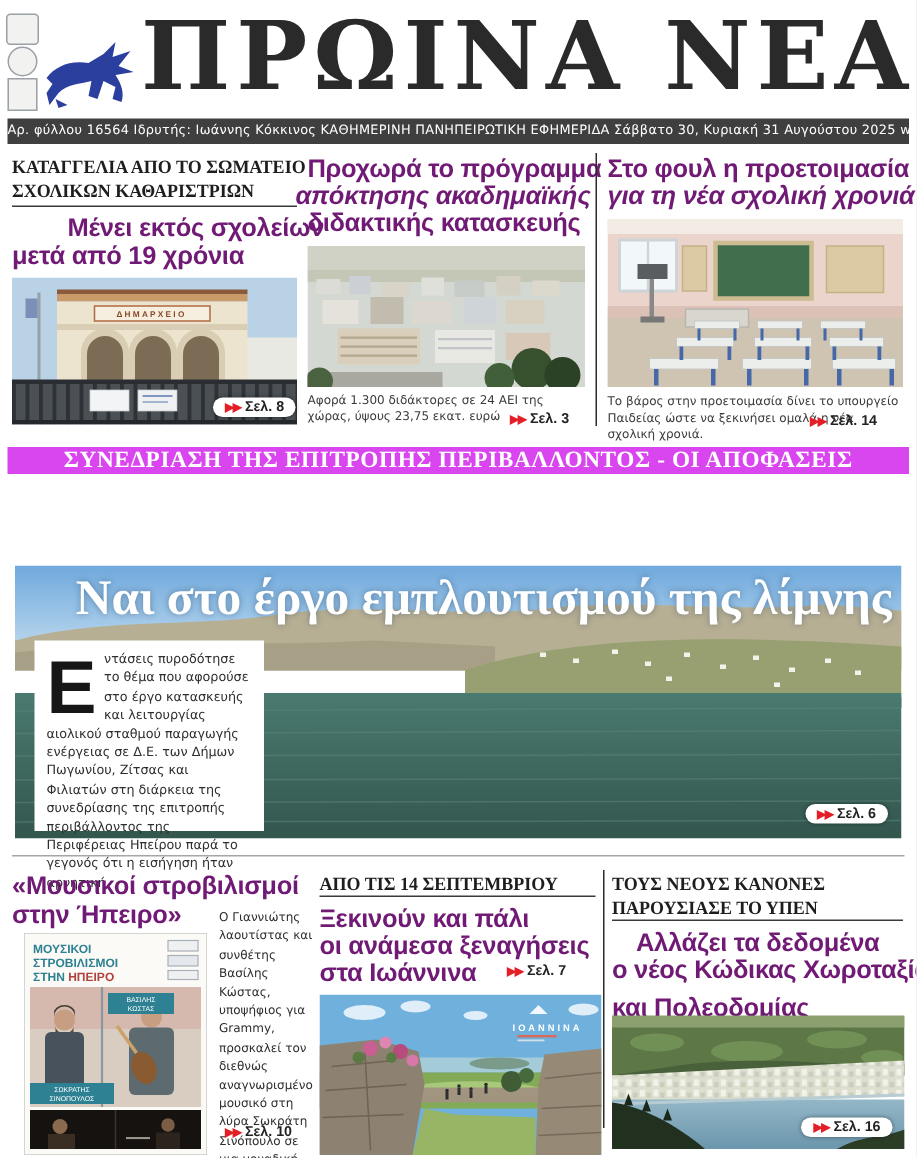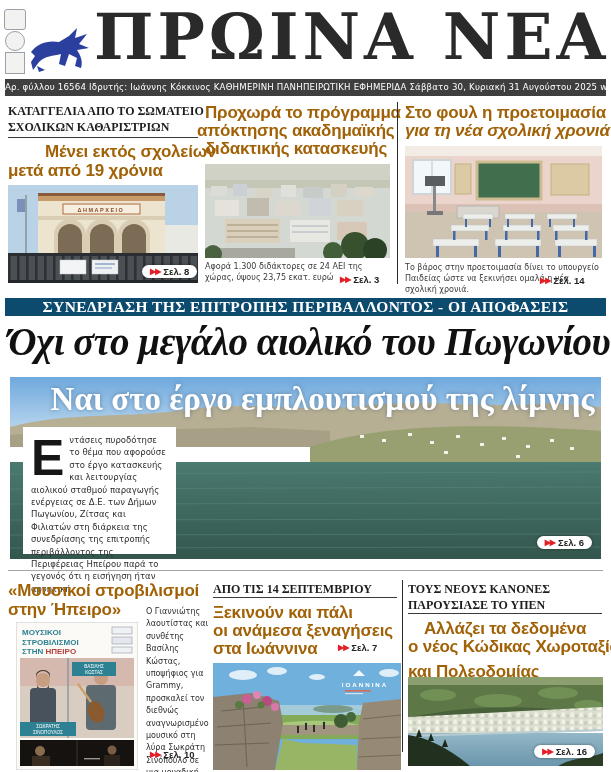--- a/index.html
+++ b/index.html
@@ -14,29 +14,29 @@
   .stamp{border:1px solid #9aa0a6;background:#f2f2f0;}
   .infobar{left:5px;top:79px;width:601px;height:17px;background:#3f3f3f;color:#fff;
     font-size:8.6px;line-height:17px;text-align:center;white-space:nowrap;letter-spacing:.2px;}
 
   
   .kick{font-family:"Liberation Serif","DejaVu Serif",serif;font-weight:bold;
     font-size:12.5px;line-height:16px;color:#1e1e1e;white-space:nowrap;
     transform:scaleX(.96);transform-origin:0 0;}
   .rule{background:#3a3a3a;height:1px;}
   .hl{font-family:"Liberation Sans","DejaVu Sans",sans-serif;font-weight:bold;
-    font-size:17px;line-height:19px;color:#a16207;white-space:nowrap;letter-spacing:-.2px;cursor:pointer;}
+    font-size:17px;line-height:19px;color:#701a75;white-space:nowrap;letter-spacing:-.2px;cursor:pointer;}
   .cap{font-size:8px;line-height:11px;color:#3c3c3c;}
   .pg{display:flex;align-items:center;gap:3px;font-family:"Liberation Sans",sans-serif;
     font-weight:bold;font-size:9.5px;color:#222;white-space:nowrap;cursor:pointer;}
   .pg .arr{color:#e21f26;font-size:8px;letter-spacing:-1px;line-height:10px;}
   .pg.pill{background:#fff;border-radius:8px;padding:1px 8px;box-shadow:0 0 3px rgba(0,0,0,.45);}
 
   
-  .banner{left:5px;top:298px;width:601px;height:18px;background:#0c4a6e;color:#fff;
+  .banner{left:5px;top:298px;width:601px;height:18px;background:#d946ef;color:#fff;
     font-family:"Liberation Serif",serif;font-weight:bold;font-size:15.5px;line-height:18px;
     text-align:center;letter-spacing:.4px;white-space:nowrap;}
   .main-hl{left:8px;top:314px;width:598px;font-family:"Liberation Serif","DejaVu Serif",serif;
     font-style:italic;font-weight:bold;font-size:39px;line-height:56px;color:#111;
     white-space:nowrap;letter-spacing:-.5px;cursor:pointer;}
   .subhead{left:0;top:4px;width:100%;box-sizing:border-box;padding-left:34px;text-align:center;
     font-family:"Liberation Serif","DejaVu Serif",serif;font-weight:bold;font-size:33px;
     color:#fff;text-shadow:0 0 4px rgba(30,60,90,.45);white-space:nowrap;}
   .whitebox{left:13px;top:50px;width:153px;height:127px;background:#fff;box-sizing:border-box;
     padding:7px 8px 0 8px;font-size:8.5px;line-height:12.4px;color:#2e2e2e;}
@@ -108,21 +108,21 @@
       <rect x="0" y="95" width="190" height="3" fill="#24282c"></rect>
     </svg>
     <div class="abs pg pill" style="left:142px;top:265px;">
       <span class="arr">▶▶</span>
       <span>Σελ. 8</span>
     </div>
   </div>
 
   <div>
     <div class="abs hl" style="left:205px;top:103px;">Προχωρά το πρόγραμμα</div>
-    <div class="abs hl" style="left:197px;top:121px;">απόκτησης ακαδημαϊκής</div>
+    <div class="abs hl" style="left:197px;top:121px;font-style:italic;">απόκτησης ακαδημαϊκής</div>
     <div class="abs hl" style="left:205px;top:139px;">διδακτικής κατασκευής</div>
 
     <svg class="abs" style="left:205px;top:164px;" width="185" height="94" viewBox="0 0 185 94">
       <rect width="185" height="94" fill="#d4d8d2"></rect>
       <rect y="0" width="185" height="16" fill="#cfd2c4"></rect>
       <rect y="16" width="185" height="8" fill="#c4c6b6"></rect>
       <g>
         <rect x="6" y="22" width="16" height="10" fill="#dcdcd6"></rect>
         <rect x="28" y="20" width="14" height="12" fill="#ccd0d4"></rect>
         <rect x="50" y="24" width="18" height="10" fill="#d8d4c8"></rect>
@@ -214,21 +214,20 @@
     </svg>
 
     <div class="abs cap" style="left:405px;top:262px;width:197px;">Το βάρος στην προετοιμασία δίνει το υπουργείο Παιδείας ώστε να ξεκινήσει ομαλά η νέα σχολική χρονιά.</div>
     <div class="abs pg" style="left:540px;top:275px;">
       <span class="arr">▶▶</span>
       <span>Σελ. 14</span>
     </div>
   </div>
 
   <div class="abs banner">ΣΥΝΕΔΡΙΑΣΗ ΤΗΣ ΕΠΙΤΡΟΠΗΣ ΠΕΡΙΒΑΛΛΟΝΤΟΣ - ΟΙ ΑΠΟΦΑΣΕΙΣ</div>
-  <div class="abs main-hl">Όχι στο μεγάλο αιολικό του Πωγωνίου</div>
 
   <div class="abs" style="left:10px;top:377px;width:591px;height:182px;">
     <svg width="591" height="182" viewBox="0 0 591 182">
       <defs>
         <linearGradient id="sky" x1="0" y1="0" x2="0" y2="1">
           <stop offset="0" stop-color="#6fa9dd"></stop>
             <stop offset="1" stop-color="#cfe4f2"></stop>
         </linearGradient>
         <linearGradient id="wat" x1="0" y1="0" x2="0" y2="1">
           <stop offset="0" stop-color="#4a7a70"></stop>

